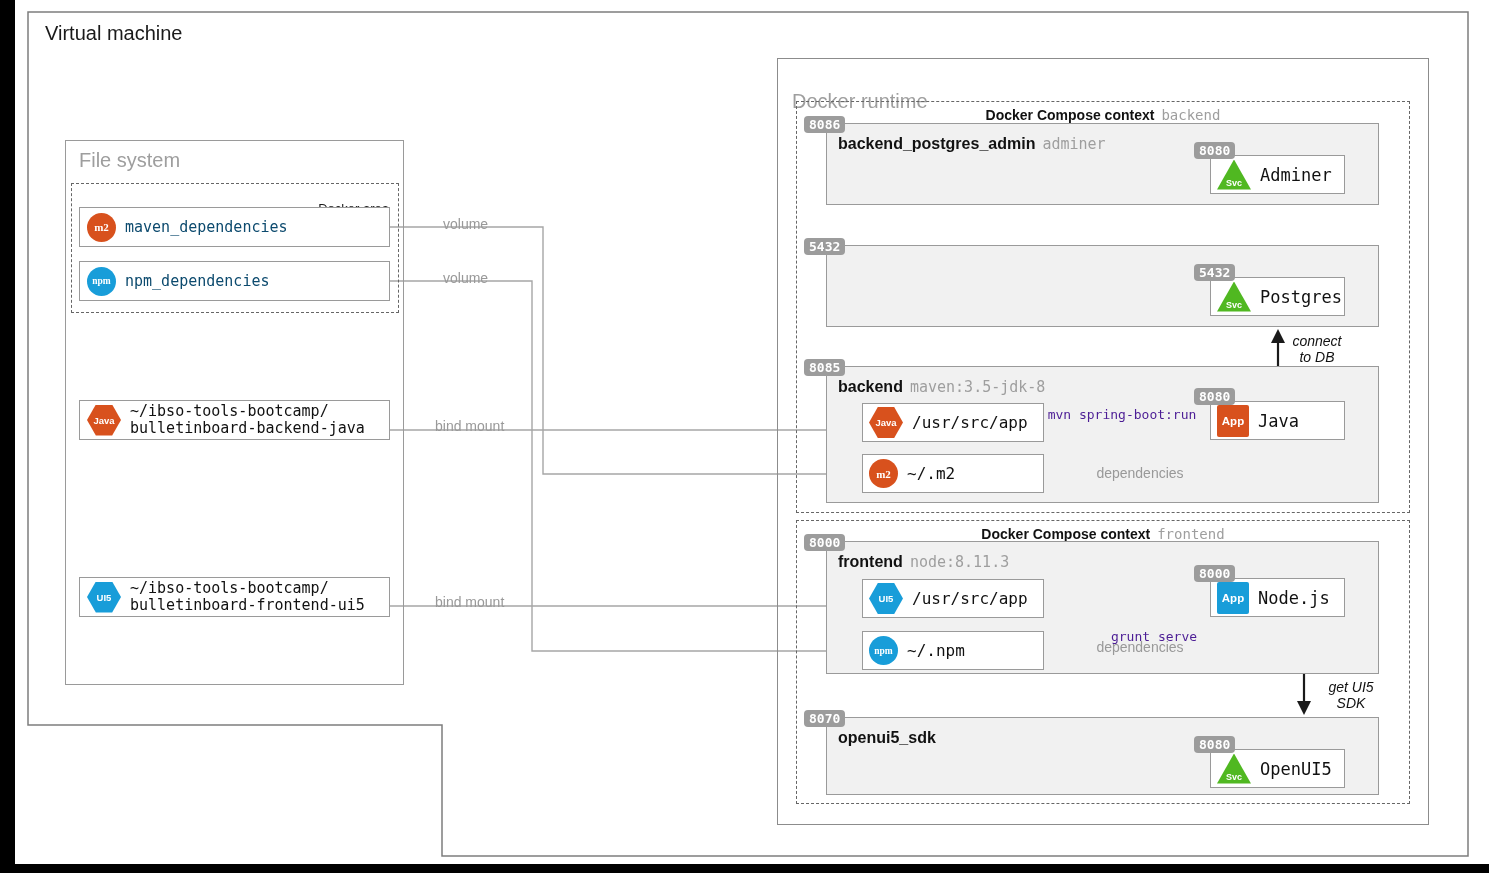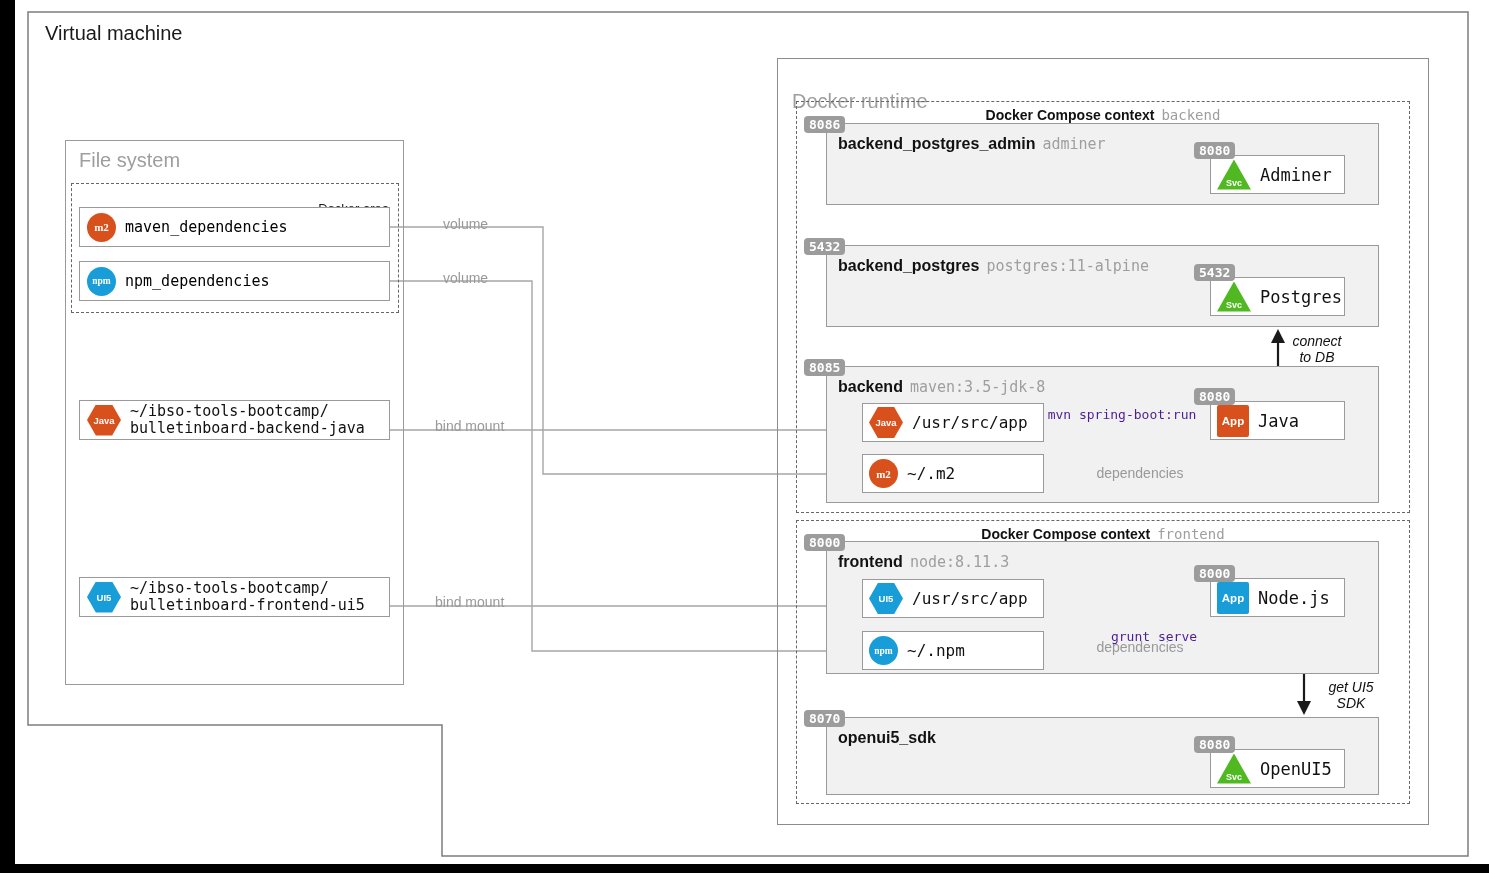--- a/index.html
+++ b/index.html
@@ -14,21 +14,21 @@
   .sec-title{font-size:20px;color:#9e9e9e;}
   .black-title{font-size:20px;color:#1a1a1a;}
   .dashed-box{position:absolute;border:1.2px dashed #666;z-index:2;}
   .area-label{position:absolute;font-size:13px;color:#1a1a1a;margin-top:13px;}
   .ctx-label{position:absolute;left:0;top:5px;width:100%;text-align:center;font-size:14px;}
   .ctx-label .ctx-bold{font-weight:bold;color:#111;}
   .ctx-label .ctx-name{font-family:"DejaVu Sans Mono",monospace;color:#9e9e9e;margin-left:7px;}
   
   .wbox{position:absolute;background:#fff;border:1px solid #9a9a9a;display:flex;align-items:center;
         gap:9px;padding-left:7px;box-sizing:border-box;z-index:3;}
-  .wbox .txt{font-size:15px;color:#000000;}
+  .wbox .txt{font-size:15px;color:#0c4a6e;}
   .dir-txt{font-size:15px;line-height:17px;color:#111;}
   
   .container{position:absolute;background:#f1f1f1;border:1px solid #9a9a9a;box-sizing:border-box;z-index:2;}
   .c-title{position:absolute;left:11px;top:11px;white-space:nowrap;}
   .c-name{font-weight:bold;font-size:16px;color:#111;}
   .c-image{font-family:"DejaVu Sans Mono",monospace;font-size:15px;color:#9e9e9e;margin-left:7px;}
   .inner-box{position:absolute;background:#fff;border:1px solid #9a9a9a;display:flex;align-items:center;
         gap:9px;padding-left:6px;box-sizing:border-box;z-index:3;}
   .inner-box .txt{font-size:16px;color:#111;}
   
@@ -145,23 +145,20 @@
     </div>
     <div class="inner-box" style="left:383px;top:31px;width:135px;height:39px;">
       <span class="icon-svc green">Svc</span>
       <span class="svc-label">Adminer</span>
       <span class="badge badge-s">8080</span>
     </div>
     <span class="badge badge-c">8086</span>
   </div>
 
   <div class="container" style="left:826px;top:245px;width:553px;height:82px;">
-    <div class="c-title">
-      <span class="c-name">backend_postgres</span><span class="c-image">postgres:11-alpine</span>
-    </div>
     <div class="inner-box" style="left:383px;top:31px;width:135px;height:39px;">
       <span class="icon-svc green">Svc</span>
       <span class="svc-label">Postgres</span>
       <span class="badge badge-s">5432</span>
     </div>
     <span class="badge badge-c">5432</span>
   </div>
 
   <div class="container" style="left:826px;top:366px;width:553px;height:137px;">
     <div class="c-title">

